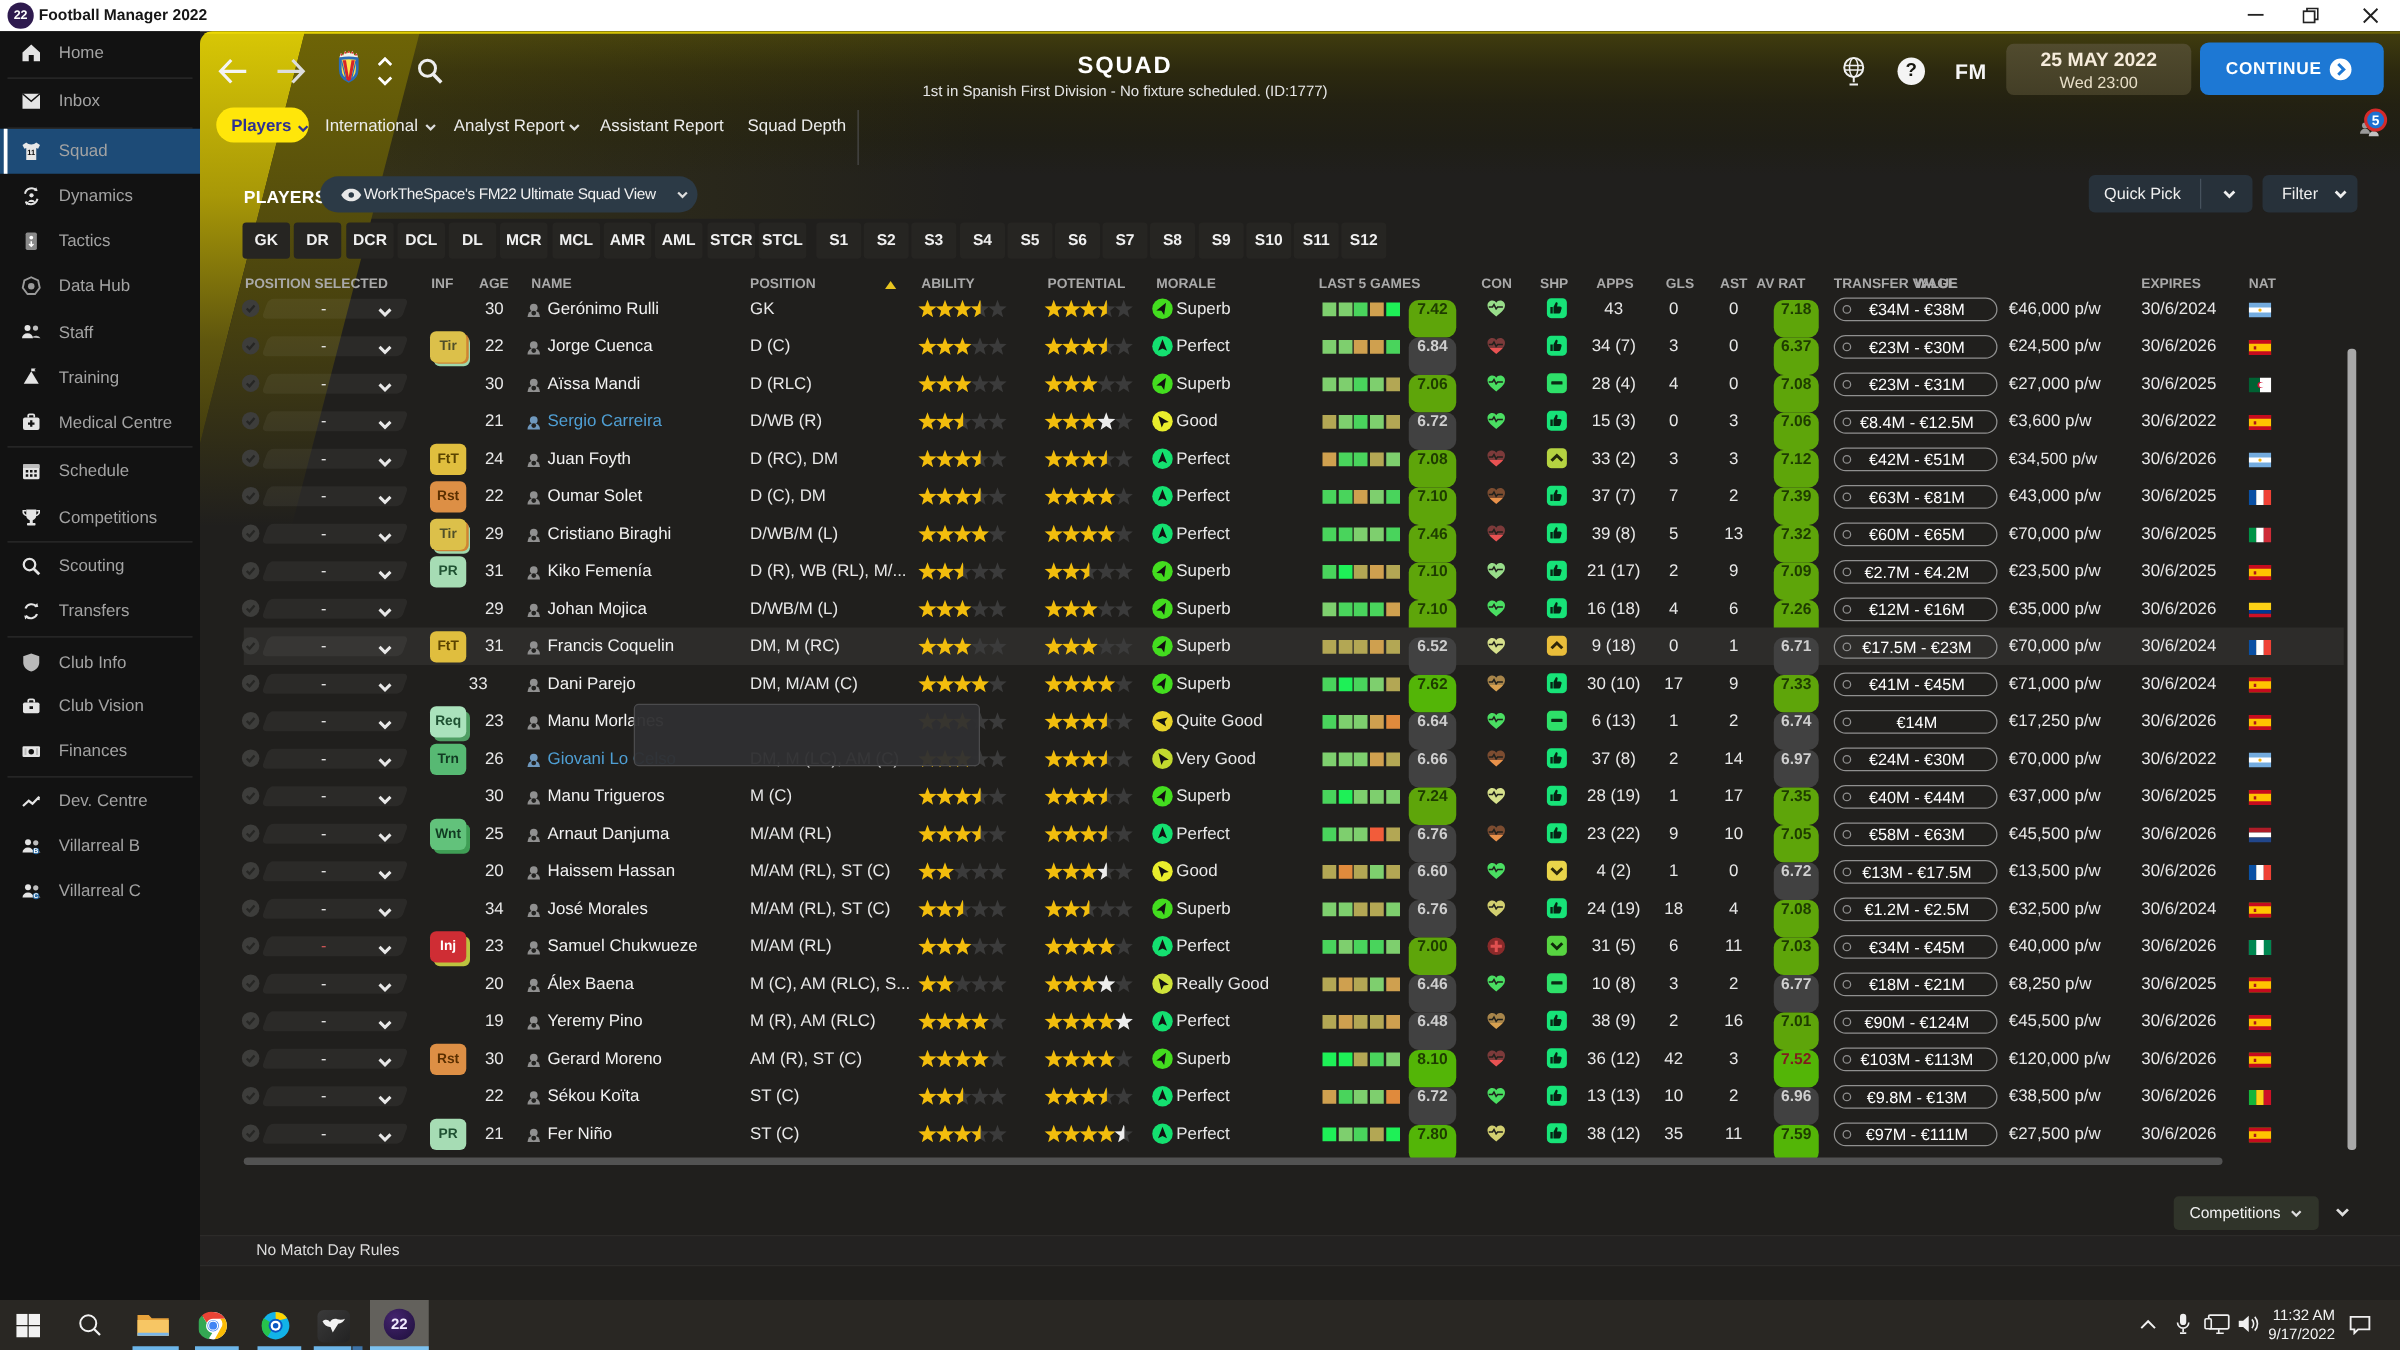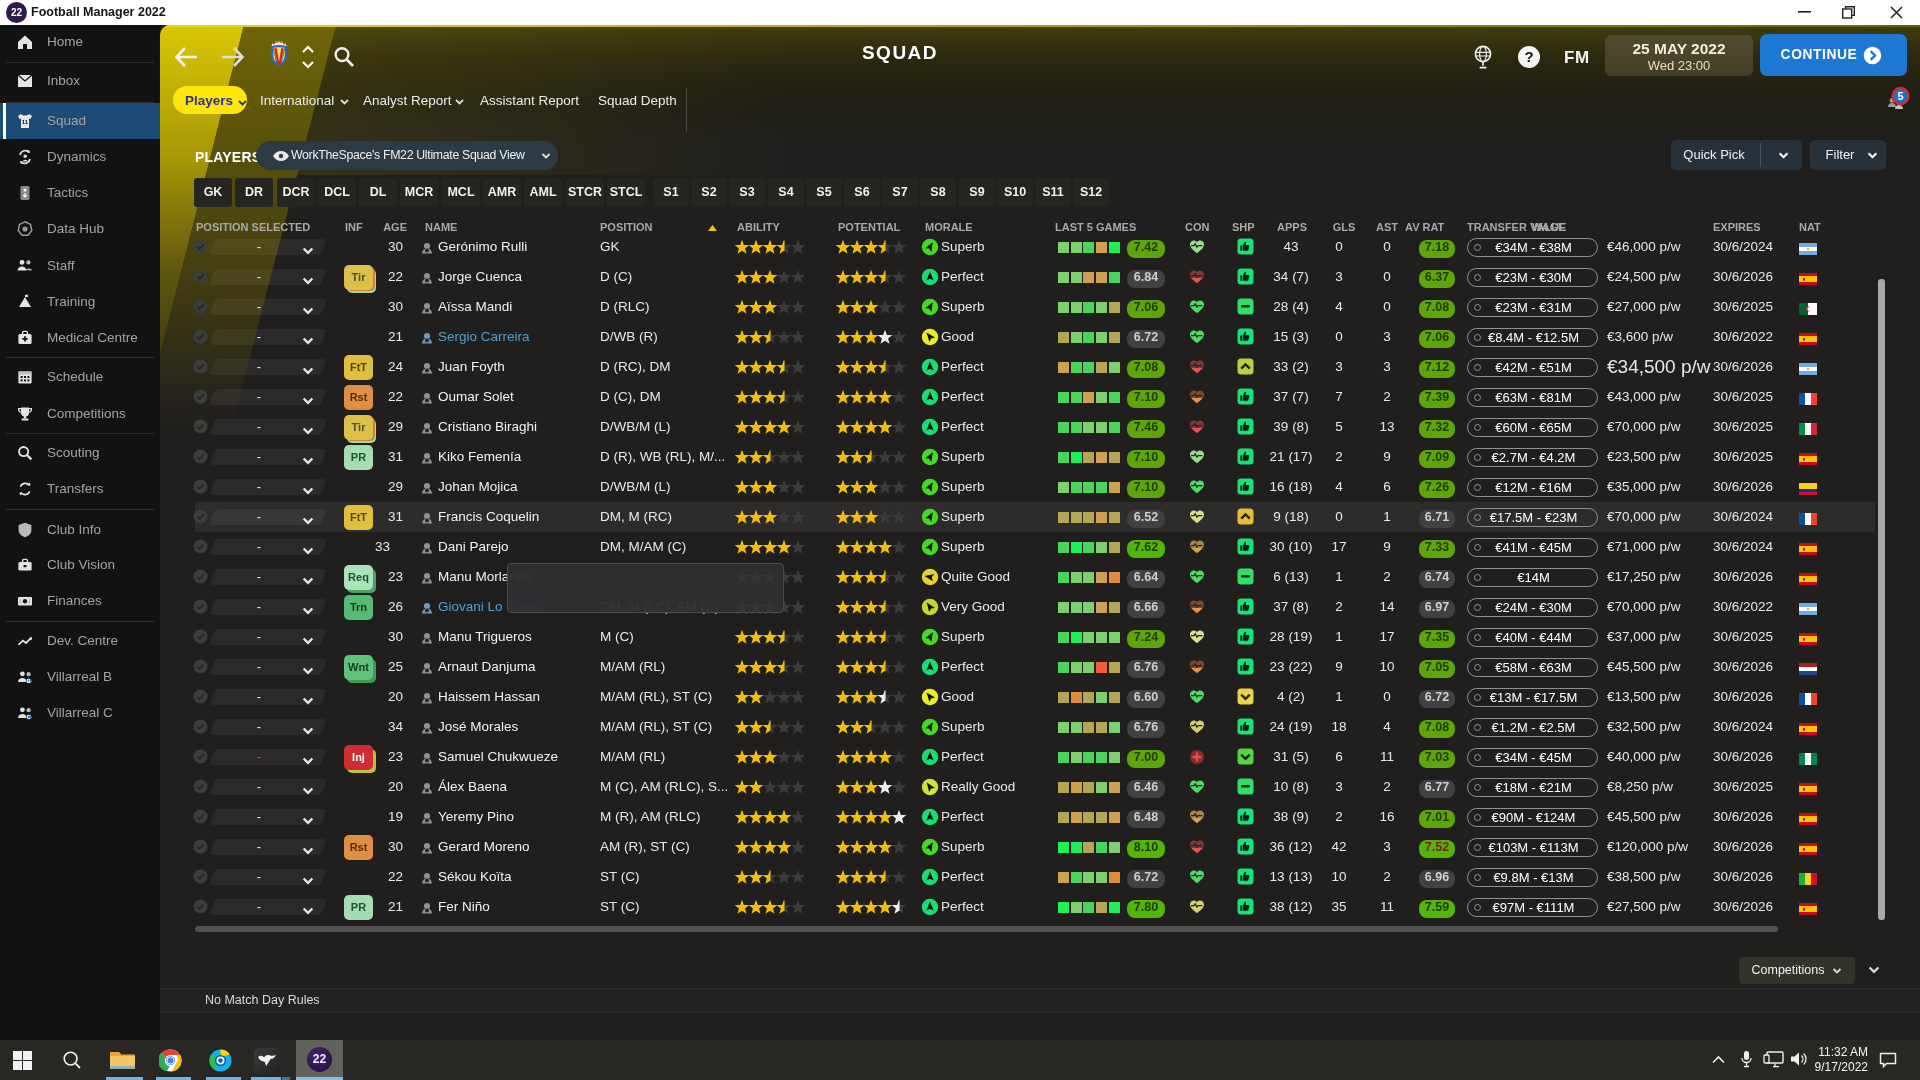--- a/index.html
+++ b/index.html
@@ -7,21 +7,21 @@
 #titlebar{position:absolute;left:0;top:0;width:1920px;height:25px;background:#fff}
 #sidebar{position:absolute;left:0;top:25px;width:160px;height:1015px;background:#121212}
 .sbi{position:absolute;left:0;width:160px;height:36px}
 .sbi .ic{position:absolute;left:16px;top:9px;width:18px;height:18px}
 .sbi .tx{position:absolute;left:47px;top:0;height:36px;line-height:36px;font-size:13.5px;color:#a3a3a3;white-space:nowrap}
 .sbsep{position:absolute;left:6px;width:148px;height:1px;background:#2d2d2d}
 #content{position:absolute;left:160px;top:25px;width:1760px;height:1015px;background:#201f1d;border-top-left-radius:10px;overflow:hidden}
 .row{position:absolute;left:0;width:1920px;height:30px}
 .ddc{left:212px;top:7px;width:112px;height:16px;background:rgba(255,255,255,.05);border-radius:4px;transform:skewX(-20deg)}
 .bdg{left:344px;top:3px;width:29px;height:25px;border-radius:5px;font-size:11px;font-weight:bold;text-align:center;line-height:25px}
-.pill{top:7.5px;width:38px;height:18px;border-radius:8px;font-size:12.5px;font-weight:bold;text-align:center;line-height:15px}
+.pill{top:7.5px;width:38px;height:30px;border-radius:8px;font-size:12.5px;font-weight:bold;text-align:center;line-height:15px}
 .ctr{top:0;height:30px;line-height:30px;text-align:center;font-size:13.5px}
 .sq{position:absolute;top:9.5px;width:11px;height:11px}
 .tv{left:1467px;top:5.5px;width:131px;height:19px;border:1px solid #909090;border-radius:9.5px}
 .tvc{position:absolute;left:6px;top:5px;width:7px;height:7px;border:1.2px solid #909090;border-radius:50%}
 .tvt{position:absolute;left:0;top:0;width:131px;text-align:center;line-height:17px;font-size:13px;color:#fff;white-space:nowrap}
 .hdr{position:absolute;top:195px;height:14px;line-height:14px;font-size:11px;font-weight:bold;color:#a9a9a9;white-space:nowrap}
 .posb{position:absolute;top:153px;height:29px;background:#262522;border-radius:3px;color:#f0f0f0;
 font-size:12.5px;font-weight:bold;text-align:center;line-height:29px}
 .tab{position:absolute;top:88px;height:27px;line-height:27px;font-size:13.5px;color:#ececec;white-space:nowrap}
 #taskbar{position:absolute;left:0;top:1040px;width:1920px;height:40px;background:#292723}
@@ -237,20 +237,21 @@
 </svg>
 <svg class="abs" style="left:141px;top:19px" width="14" height="26" viewBox="0 0 14 26">
       <path d="M2 8 7 3l5 5" stroke="#fff" stroke-width="2.2" fill="none"></path>
       <path d="M2 18l5 5 5-5" stroke="#fff" stroke-width="2.2" fill="none"></path>
     </svg>
 <svg class="abs" style="left:172px;top:20px" width="24" height="24" viewBox="0 0 24 24">
       <circle cx="10" cy="9.6" r="6.4" fill="none" stroke="#eee" stroke-width="2.4"></circle>
       <path d="M14.6 14.4 21 21" stroke="#eee" stroke-width="2.8"></path>
     </svg>
 <div class="abs" style="left:440px;top:17px;width:600px;text-align:center;font-size:19px;font-weight:bold;color:#fff;letter-spacing:1.5px">SQUAD</div>
+<div class="abs" style="left:440px;top:41px;width:600px;text-align:center;font-size:12px;color:#e6e6e6">1st in Spanish First Division - No fixture scheduled. (ID:1777)</div>
 <svg class="abs" style="left:1312px;top:19px" width="22" height="26" viewBox="0 0 22 26">
       <circle cx="11" cy="10" r="7.6" fill="none" stroke="#f0f0f0" stroke-width="1.6"></circle>
       <ellipse cx="11" cy="10" rx="3.4" ry="7.6" fill="none" stroke="#f0f0f0" stroke-width="1.2"></ellipse>
       <path d="M3.6 8.4h14.8M3.6 12h14.8" stroke="#f0f0f0" stroke-width="1.1"></path>
       <path d="M11 17.8v4M7.6 23.6h6.8" stroke="#f0f0f0" stroke-width="1.6"></path>
     </svg>
 <div class="abs" style="left:1358px;top:21px;width:22px;height:22px;border-radius:50%;background:#f4f4f4;color:#16160f;font-weight:bold;font-size:15px;text-align:center;line-height:22px">?</div>
 <div class="abs" style="left:1404px;top:23px;font-size:17px;font-weight:bold;color:#f6f6f6;letter-spacing:0.5px">FM</div>
 <div class="abs" style="left:1445px;top:10px;width:148px;height:41px;border-radius:6px;background:linear-gradient(to bottom,#514b2e,#433e26)"></div>
 <div class="abs" style="left:1445px;top:15px;width:148px;text-align:center;font-size:15.5px;font-weight:bold;color:#f6ecdc">25 MAY 2022</div>
@@ -697,21 +698,21 @@
             <path d="M4.2 10.6 8.5 6.4 12.8 10.6" stroke="#23290a" stroke-width="2.4" fill="none"></path>
           </svg></div>
         <div class="abs ctr" style="left:1255px;width:72px">33 (2)</div>
         <div class="abs ctr" style="left:1317px;width:44px">3</div>
         <div class="abs ctr" style="left:1365px;width:44px">3</div>
         <div class="abs pill" style="left:1419px;width:36px;background:#5ea50a;color:#1e3c00">7.12</div>
         <div class="abs tv">
           <span class="tvc"></span>
           <span class="tvt">€42M - €51M</span>
         </div>
-        <div class="abs" style="left:1607px;top:0;height:30px;line-height:30px;font-size:19px;white-space:nowrap">€34,500 p/w</div>
+        <div class="abs" style="left:1607px;top:0;height:30px;line-height:30px;font-size:13px;white-space:nowrap">€34,500 p/w</div>
         <div class="abs" style="left:1713px;top:0;height:30px;line-height:30px;font-size:13.5px">30/6/2026</div>
         <div class="abs" style="left:1799px;top:9px"><svg width="18" height="12" viewBox="0 0 18 12">
             <rect width="18" height="12" fill="#74acdf"></rect>
             <rect y="4" width="18" height="4" fill="#fff"></rect>
             <circle cx="9" cy="6" r="1.3" fill="#f6b40e"></circle>
           </svg></div>
       </div>
 <div class="row" style="top:382px">
         <div class="abs" style="left:193px;top:7px"><svg width="15" height="15" viewBox="0 0 15 15">
             <circle cx="7.5" cy="7.5" r="7" fill="#3d3d3b"></circle>

